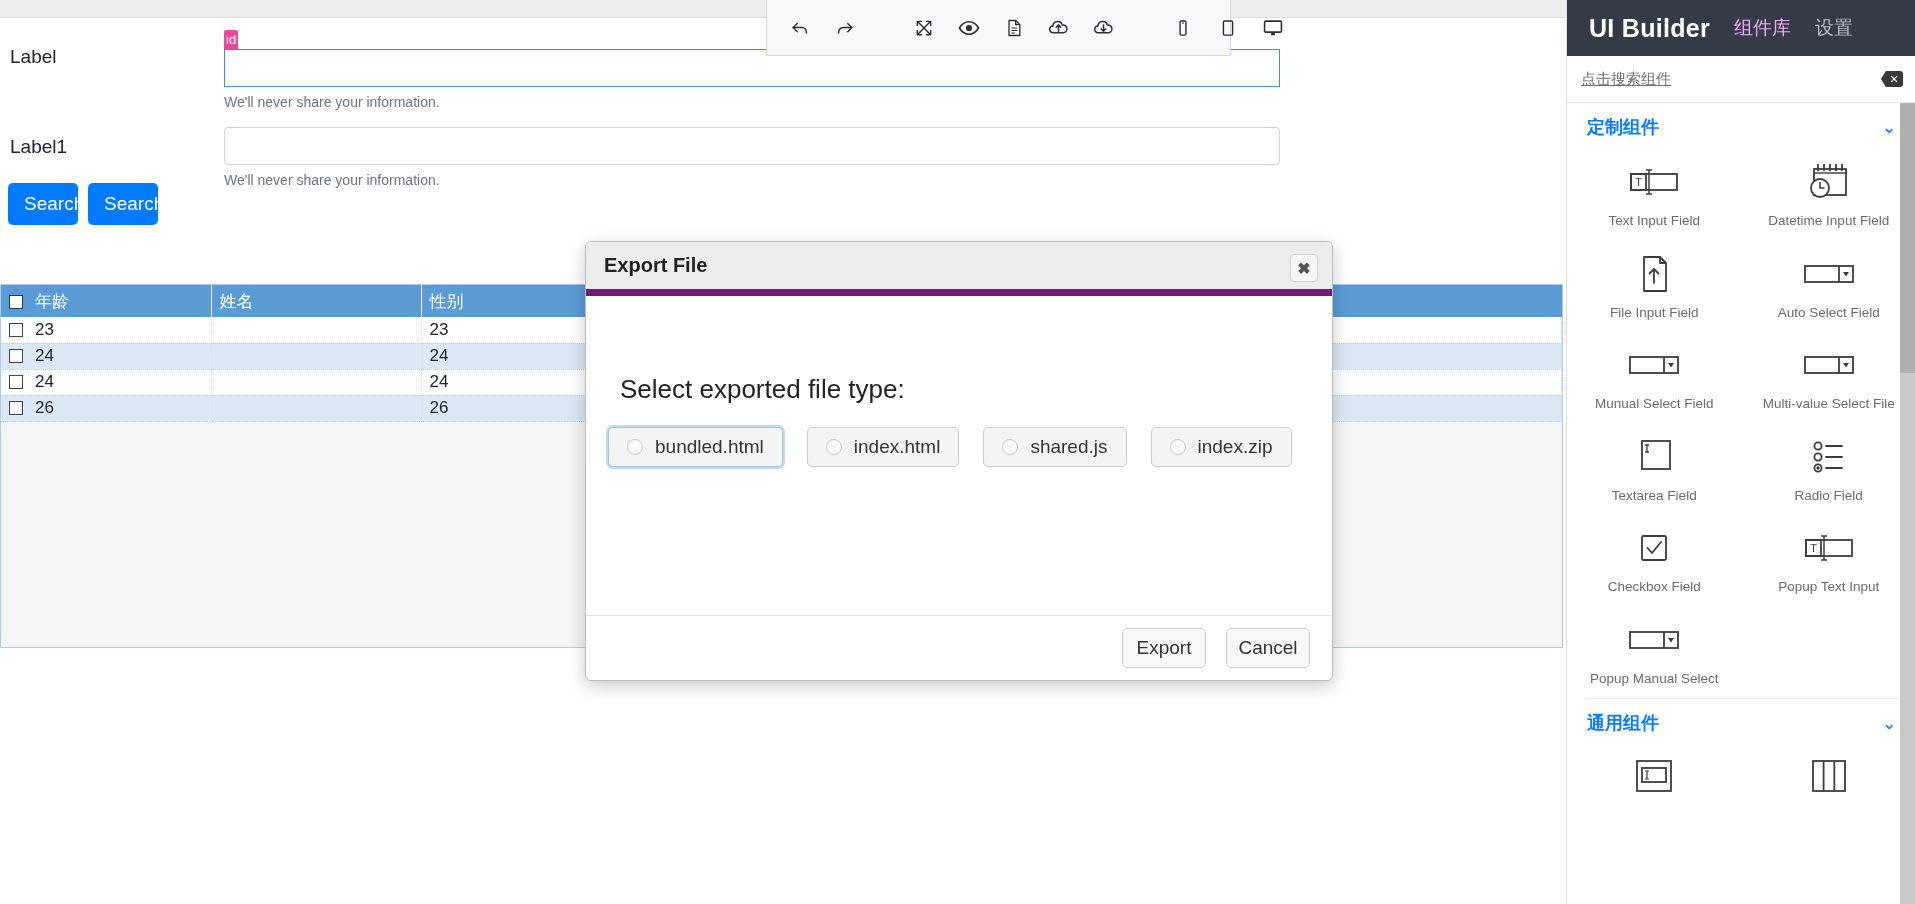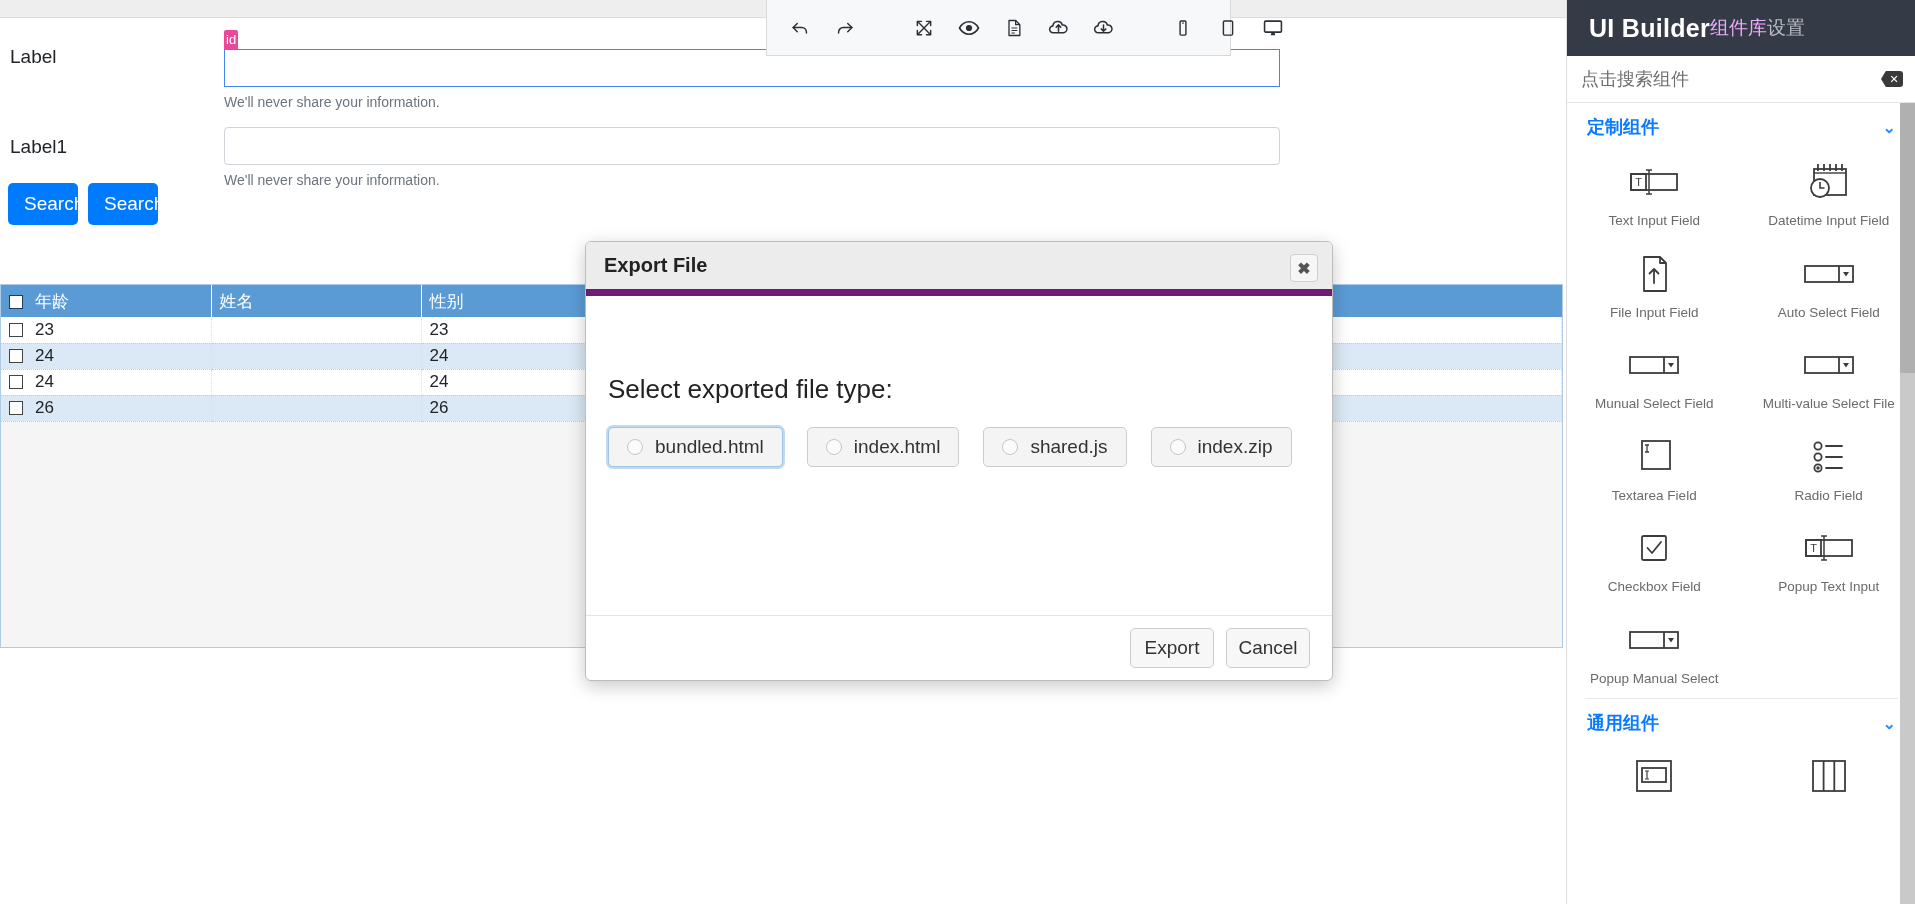--- a/index.html
+++ b/index.html
@@ -177,21 +177,21 @@
     font-weight: bold;
     font-family: "Liberation Sans", sans-serif;
   }
   .modal-body {
     position: relative;
     height: 320px;
     padding: 78px 22px 0 22px;
   }
   .modal-prompt {
     font-size: 26px; color: #222;
-    margin: 0 0 22px 0;
+    margin: 0 0 22px 12px;
     font-weight: normal;
   }
   .radio-row { display: flex; gap: 24px; }
   .radio-chip {
     display: inline-flex; align-items: center;
     height: 40px;
     padding: 0 18px;
     background: #f4f4f4;
     border: 1px solid #cccccc;
     border-radius: 5px;
@@ -213,21 +213,21 @@
   }
   .modal-footer {
     position: absolute;
     left: 0; bottom: 0;
     width: 100%;
     height: 65px;
     border-top: 1px solid #e3e3e3;
     display: flex;
     align-items: center;
     justify-content: flex-end;
-    gap: 12px;
+    gap: 20px;
     padding: 0 22px;
   }
   .modal-btn {
     height: 40px;
     min-width: 84px;
     background: #f7f7f7;
     border: 1px solid #cccccc;
     border-radius: 5px;
     font-size: 19px;
     color: #333;
@@ -241,40 +241,42 @@
     right: 0; top: 0;
     width: 349px; height: 904px;
     background: #ffffff;
     border-left: 1px solid #dddddd;
   }
   .sb-header {
     height: 56px;
     background: #343a46;
     display: flex; align-items: center;
     padding-left: 22px;
+    gap: 24px;
   }
   .sb-brand {
     color: #ffffff; font-size: 25px; font-weight: bold;
     letter-spacing: 0.3px;
   }
   .sb-tab {
     color: #b9bdc6; font-size: 19px; cursor: pointer;
   }
   .sb-tab.active { color: #f0abfc; }
   .sb-search {
     height: 47px;
     border-bottom: 1px solid #e6e6e6;
     display: flex; align-items: center;
     padding: 0 12px 0 14px;
     position: relative;
     background: #fff;
   }
   .sb-search-text {
-    font-size: 18px; color: #6f6f6f;
+    font-size: 15px; color: #6f6f6f;
     flex: 1;
+    text-decoration: underline;
   }
   .sb-clear {
     width: 22px; height: 16px;
     background: #3a3a3a;
     color: #fff;
     font-size: 11px;
     display: flex; align-items: center; justify-content: center;
     border-radius: 2px 3px 3px 2px;
     cursor: pointer;
     clip-path: polygon(0% 50%, 22% 0%, 100% 0%, 100% 100%, 22% 100%);

